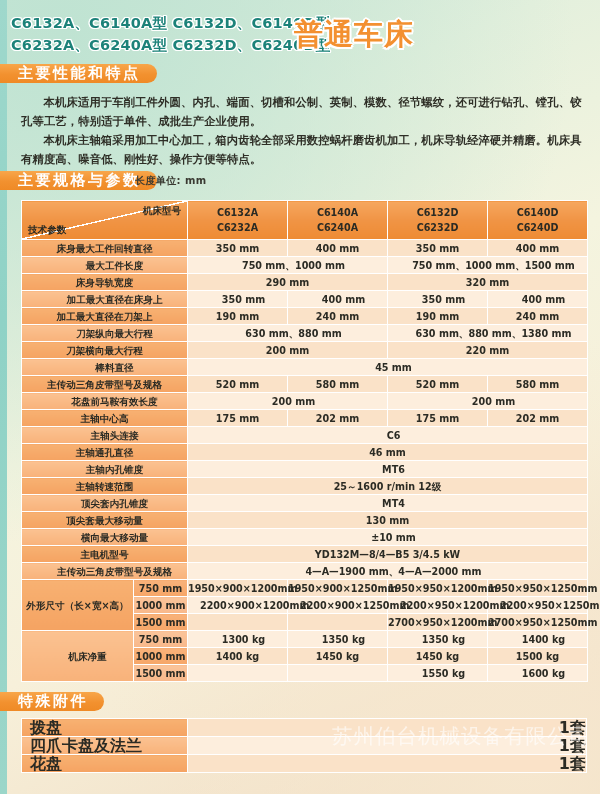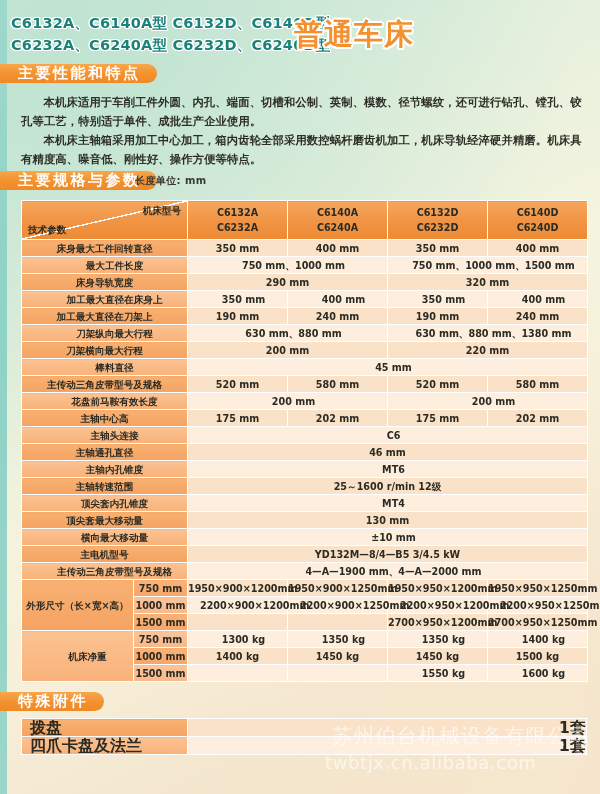--- a/index.html
+++ b/index.html
@@ -348,20 +348,23 @@
         </colgroup>
       <tbody id="acc-body">
           <tr>
             <td class="an">拨盘</td>
             <td class="av">1套</td>
           </tr>
           <tr>
             <td class="an alt">四爪卡盘及法兰</td>
             <td class="av alt">1套</td>
           </tr>
+          <tr>
+            <td class="an">花盘</td>
+            <td class="av">1套</td>
+          </tr>
         </tbody>
     </table>
 
     <div class="wm wm1">苏州伯台机械设备有限公司</div>
-    <div class="wm wm2">twbtjx.cn.alibaba.com</div>
 
   </div>
 </div>
 
 </body></html>

